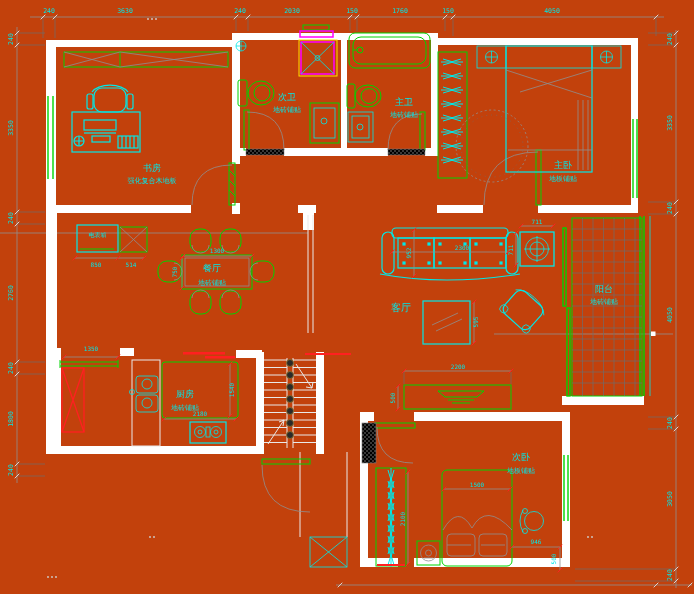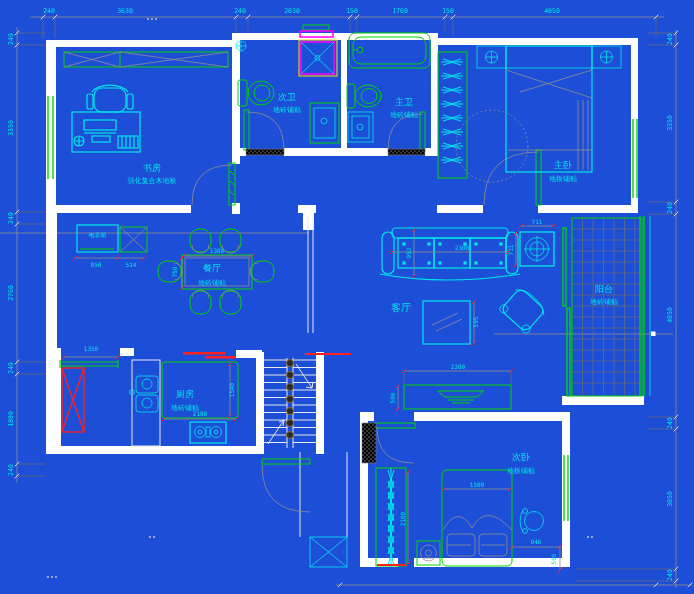--- a/index.html
+++ b/index.html
@@ -1,16 +1,16 @@
 <!DOCTYPE html>
 <html><head>
 <meta charset="utf-8">
 <style>
   html,body{margin:0;padding:0;background:#000;}
-  #stage{width:694px;height:594px;background:#1d4ed8;position:relative;overflow:hidden;}
+  #stage{width:694px;height:594px;background:#c2410c;position:relative;overflow:hidden;}
   svg{display:block;}
   text{fill:#00e8e8;font-family:"DejaVu Sans",sans-serif;}
   .lbl{font-size:9px;text-anchor:middle;}
   .lbl2{font-size:10px;text-anchor:middle;}
   .fin{font-size:7px;text-anchor:middle;}
   .dim{font-family:"DejaVu Sans Mono",monospace;font-size:6.5px;text-anchor:middle;}
   .dimS{font-family:"DejaVu Sans Mono",monospace;font-size:6px;text-anchor:middle;}
   .cy{stroke:#00e8e8;fill:none;stroke-width:1.2;}
   .cyt{stroke:#00e8e8;fill:none;stroke-width:0.8;}
   .gr{stroke:#00d400;fill:none;stroke-width:1.4;}

